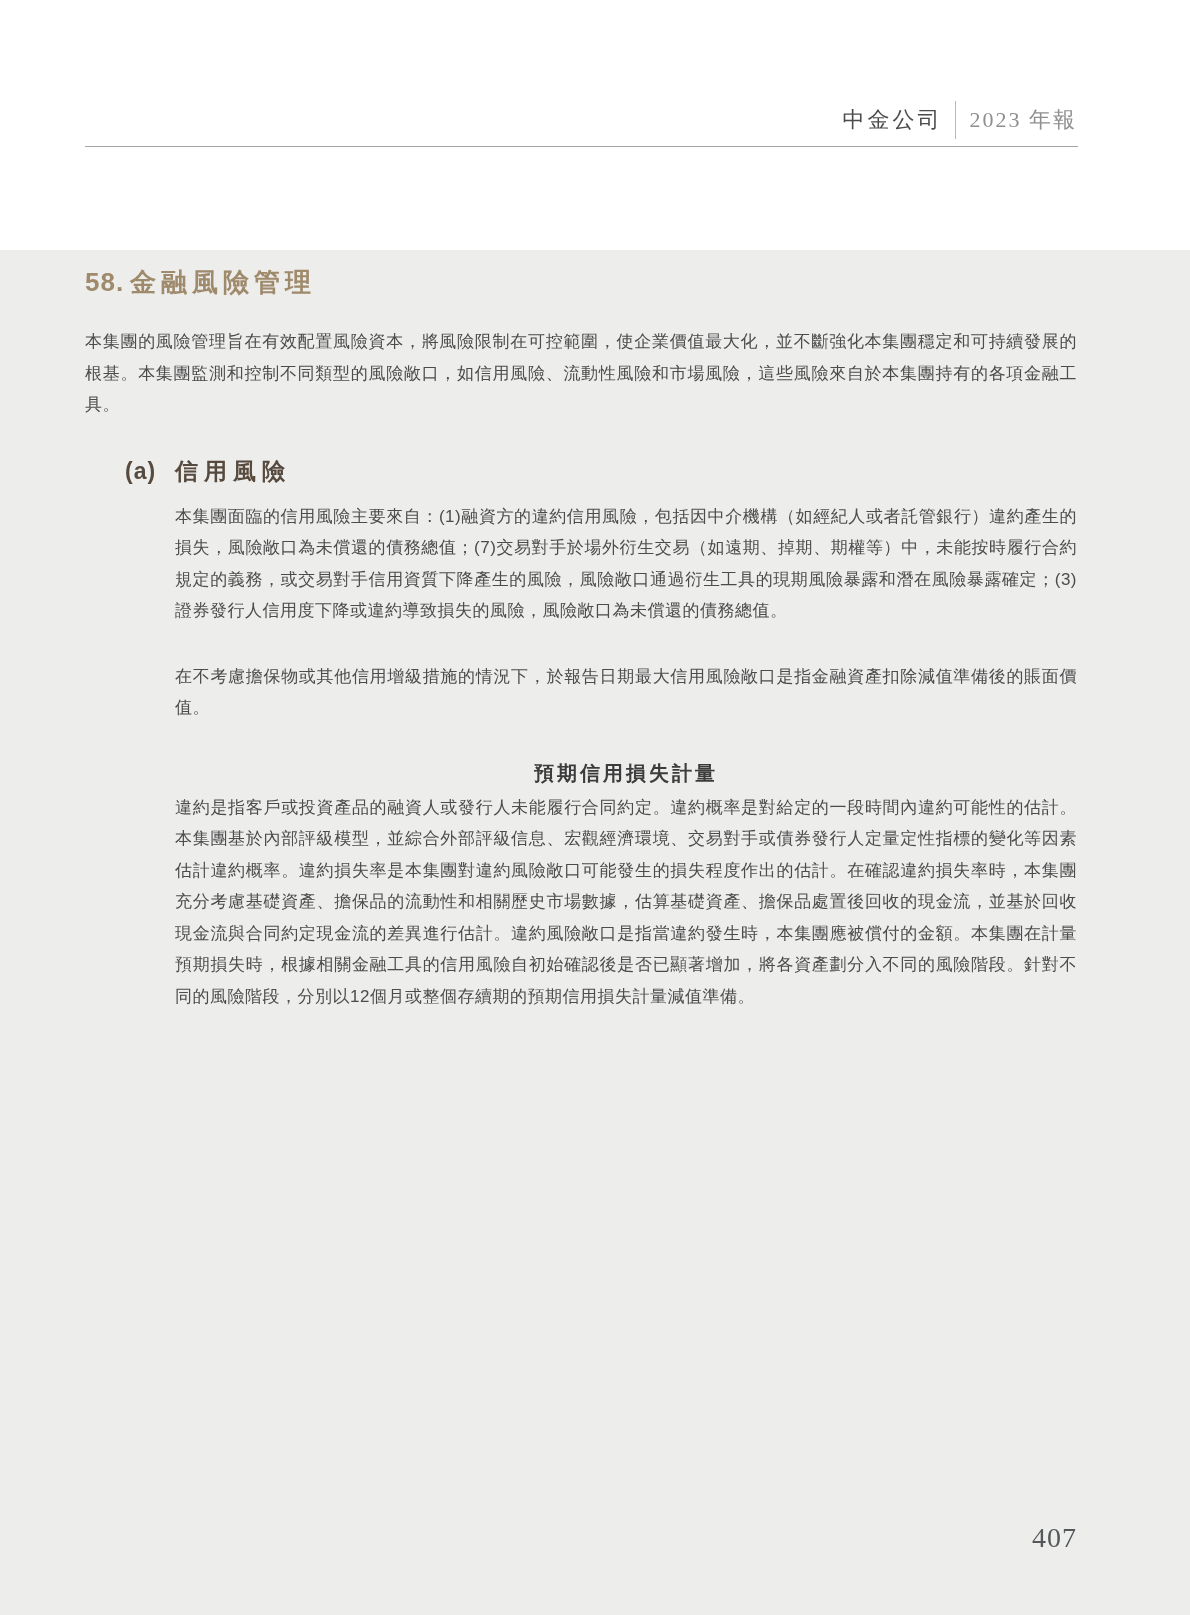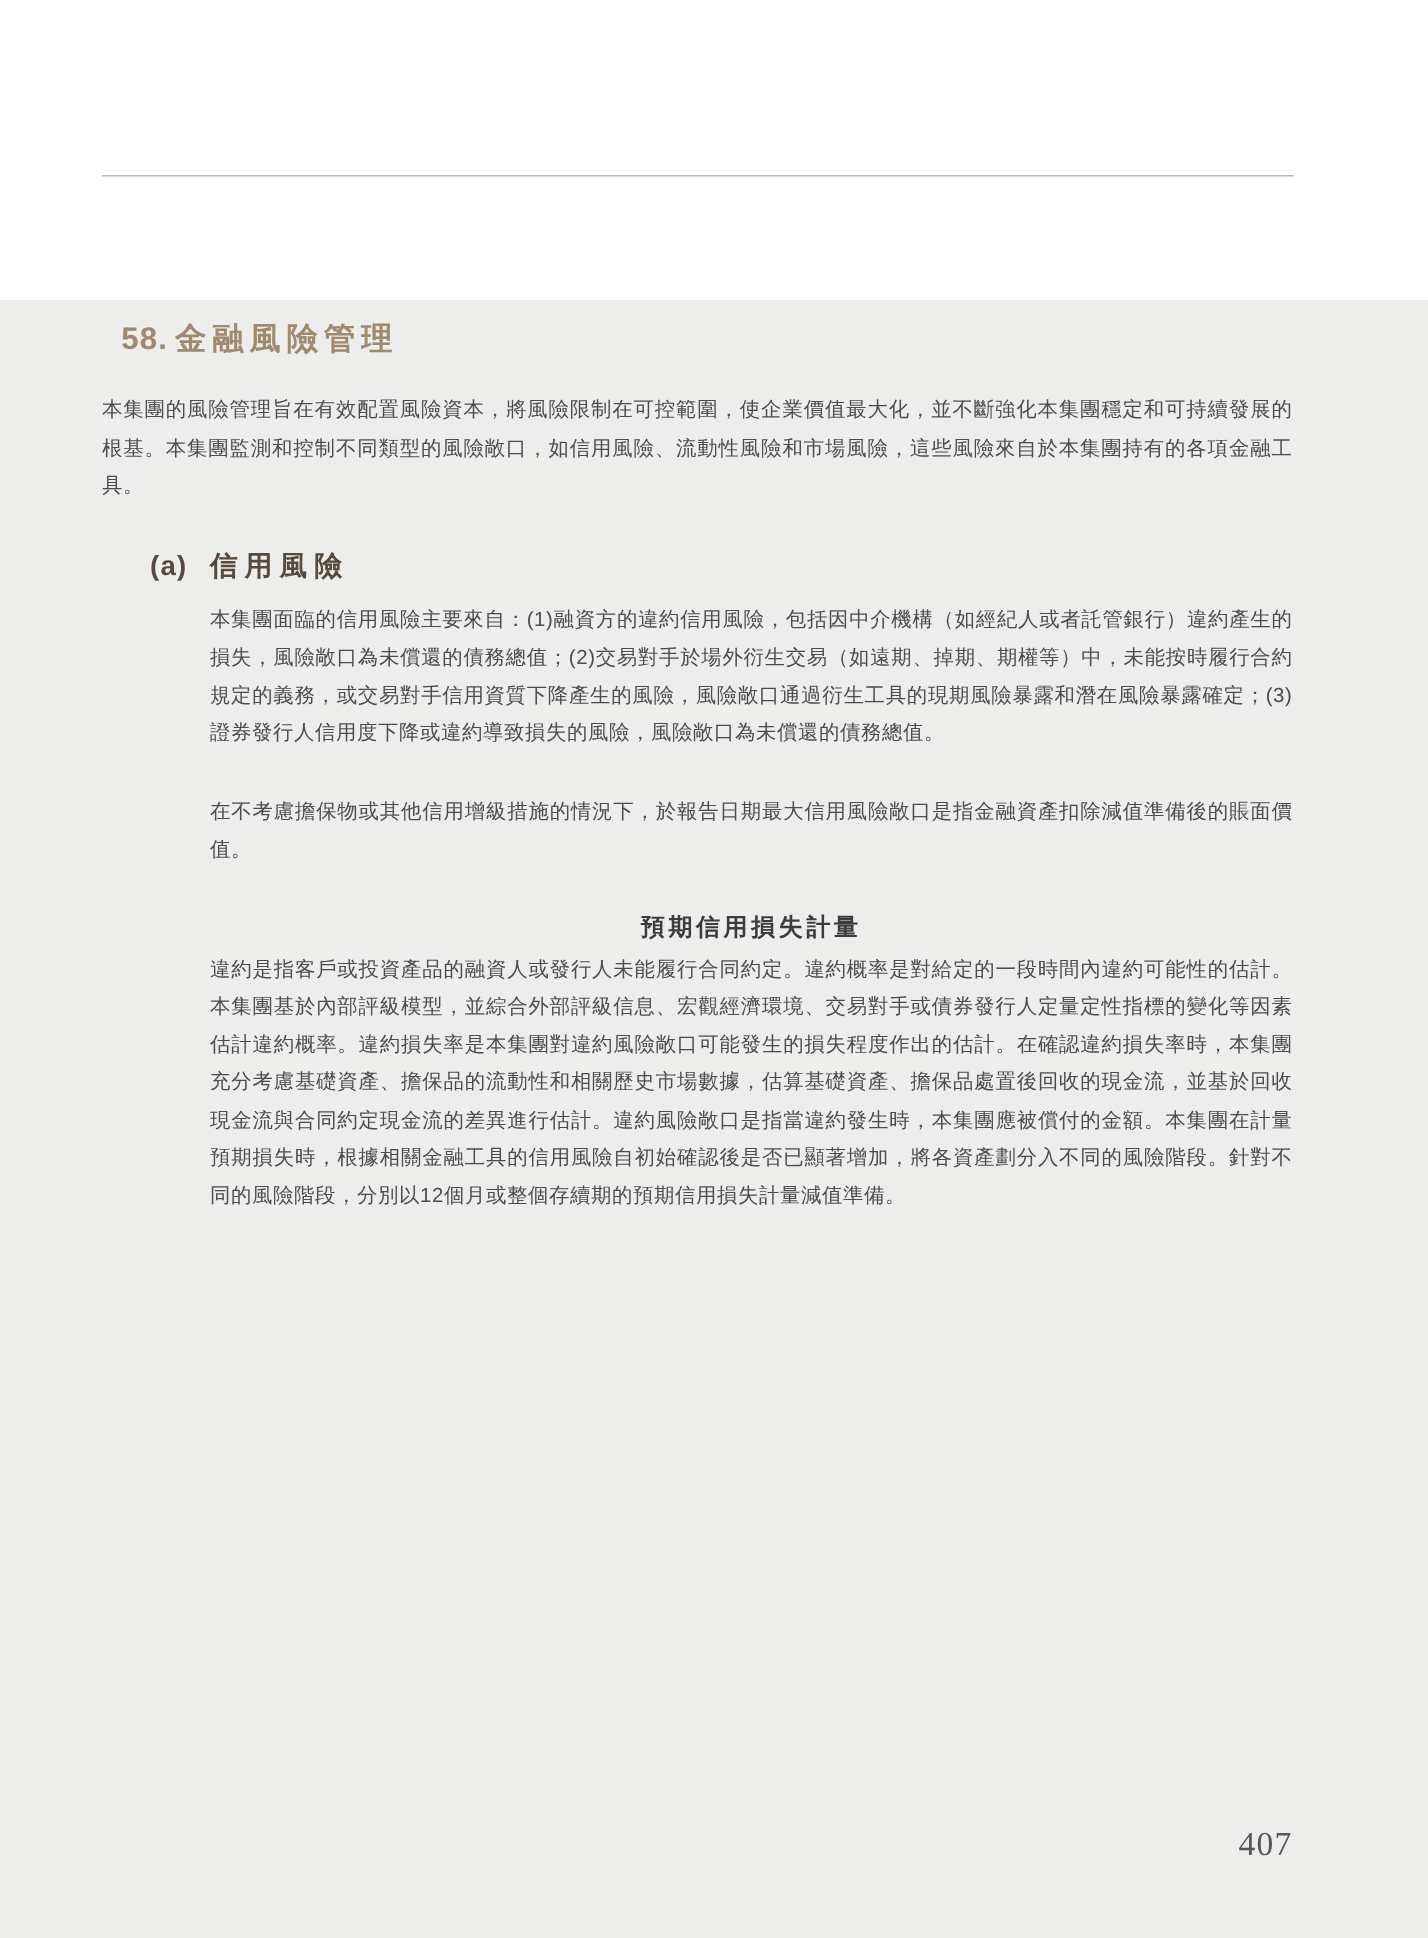--- a/index.html
+++ b/index.html
@@ -53,21 +53,21 @@
     right: 0;
     bottom: 0;
     background: #ededec;
     box-sizing: border-box;
     padding: 14px 113px 0 85px;
     color: #4c4c4c;
   }
 
   .section-title {
     display: flex;
-    margin: 0 0 26px 16px;
+    margin: 0 0 26px 0;
     font-size: 26px;
     line-height: 36px;
     font-weight: bold;
     color: #9f8a6c;
   }
   .section-number { width: 45px; flex: 0 0 45px; letter-spacing: 1px; }
   .section-title-text { letter-spacing: 5px; }
 
   p.body-par {
     font-size: 17px;
@@ -110,38 +110,43 @@
     font-size: 28px;
     color: #55585a;
     letter-spacing: 1px;
   }
 </style>
 </head>
 <body>
 
 <div class="page">
 
+  <div class="header-right">
+    <span class="company-name">中金公司</span>
+    <span class="header-divider"></span>
+    <span class="report-edition">2023 年報</span>
+  </div>
   <div class="header-rule"></div>
 
   <div class="content-band">
 
     <h1 class="section-title">
       <span class="section-number">58.</span>
       <span class="section-title-text">金融風險管理</span>
     </h1>
 
     <p class="body-par lv1">本集團的風險管理旨在有效配置風險資本，將風險限制在可控範圍，使企業價值最大化，並不斷強化本集團穩定和可持續發展的根基。本集團監測和控制不同類型的風險敞口，如信用風險、流動性風險和市場風險，這些風險來自於本集團持有的各項金融工具。</p>
 
     <div class="subsection">
       <h2 class="subsection-heading">
         <span class="subsection-label">(a)</span>
         <span class="subsection-title-text">信用風險</span>
       </h2>
 
-      <p class="body-par">本集團面臨的信用風險主要來自：(1)融資方的違約信用風險，包括因中介機構（如經紀人或者託管銀行）違約產生的損失，風險敞口為未償還的債務總值；(2)交易對手於場外衍生交易（如遠期、掉期、期權等）中，未能按時履行合約規定的義務，或交易對手信用資質下降產生的風險，風險敞口通過衍生工具的現期風險暴露和潛在風險暴露確定；(3)證券發行人信用度下降或違約導致損失的風險，風險敞口為未償還的債務總值。</p>
+      <p class="body-par">本集團面臨的信用風險主要來自：(1)融資方的違約信用風險，包括因中介機構（如經紀人或者託管銀行）違約產生的損失，風險敞口為未償還的債務總值；(7)交易對手於場外衍生交易（如遠期、掉期、期權等）中，未能按時履行合約規定的義務，或交易對手信用資質下降產生的風險，風險敞口通過衍生工具的現期風險暴露和潛在風險暴露確定；(3)證券發行人信用度下降或違約導致損失的風險，風險敞口為未償還的債務總值。</p>
       <p class="body-par">在不考慮擔保物或其他信用增級措施的情況下，於報告日期最大信用風險敞口是指金融資產扣除減值準備後的賬面價值。</p>
 
       <h3 class="ecl-heading">預期信用損失計量</h3>
 
       <p class="body-par">違約是指客戶或投資產品的融資人或發行人未能履行合同約定。違約概率是對給定的一段時間內違約可能性的估計。本集團基於內部評級模型，並綜合外部評級信息、宏觀經濟環境、交易對手或債券發行人定量定性指標的變化等因素估計違約概率。違約損失率是本集團對違約風險敞口可能發生的損失程度作出的估計。在確認違約損失率時，本集團充分考慮基礎資產、擔保品的流動性和相關歷史市場數據，估算基礎資產、擔保品處置後回收的現金流，並基於回收現金流與合同約定現金流的差異進行估計。違約風險敞口是指當違約發生時，本集團應被償付的金額。本集團在計量預期損失時，根據相關金融工具的信用風險自初始確認後是否已顯著增加，將各資產劃分入不同的風險階段。針對不同的風險階段，分別以12個月或整個存續期的預期信用損失計量減值準備。</p>
     </div>
 
   </div>
 
   <div class="page-number">407</div>

